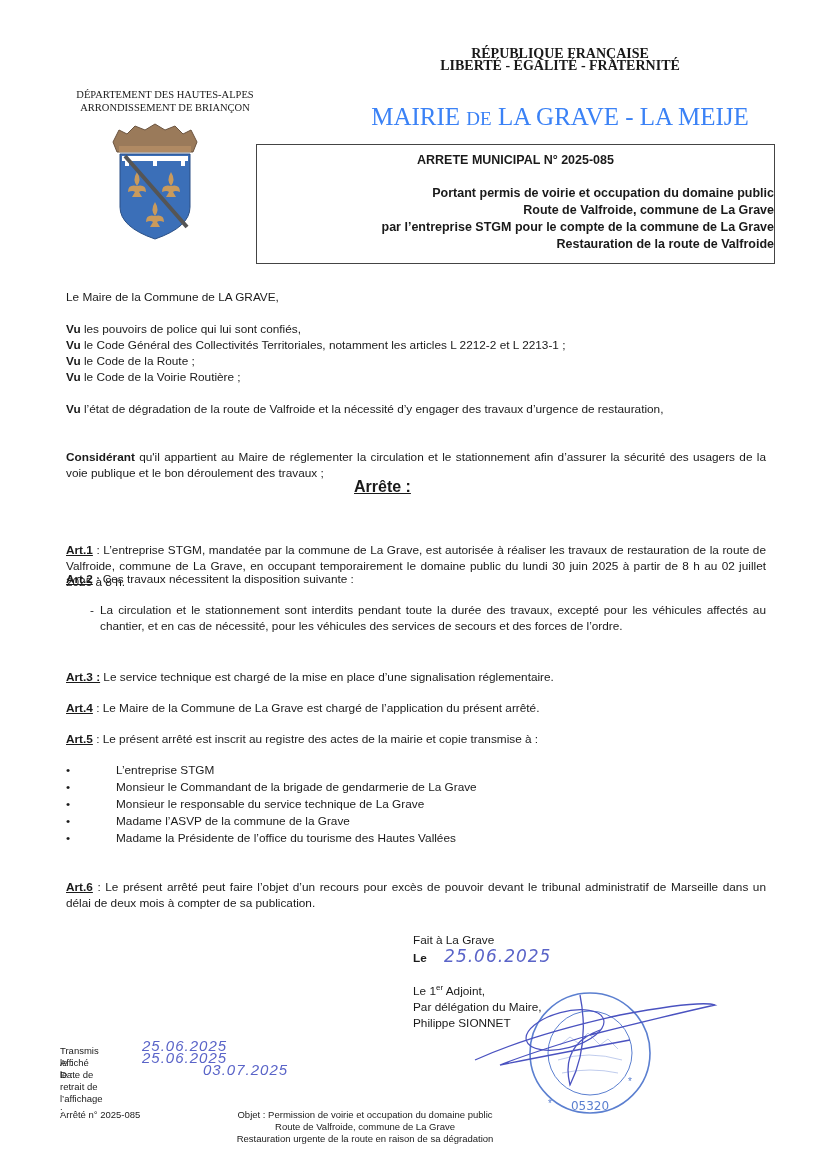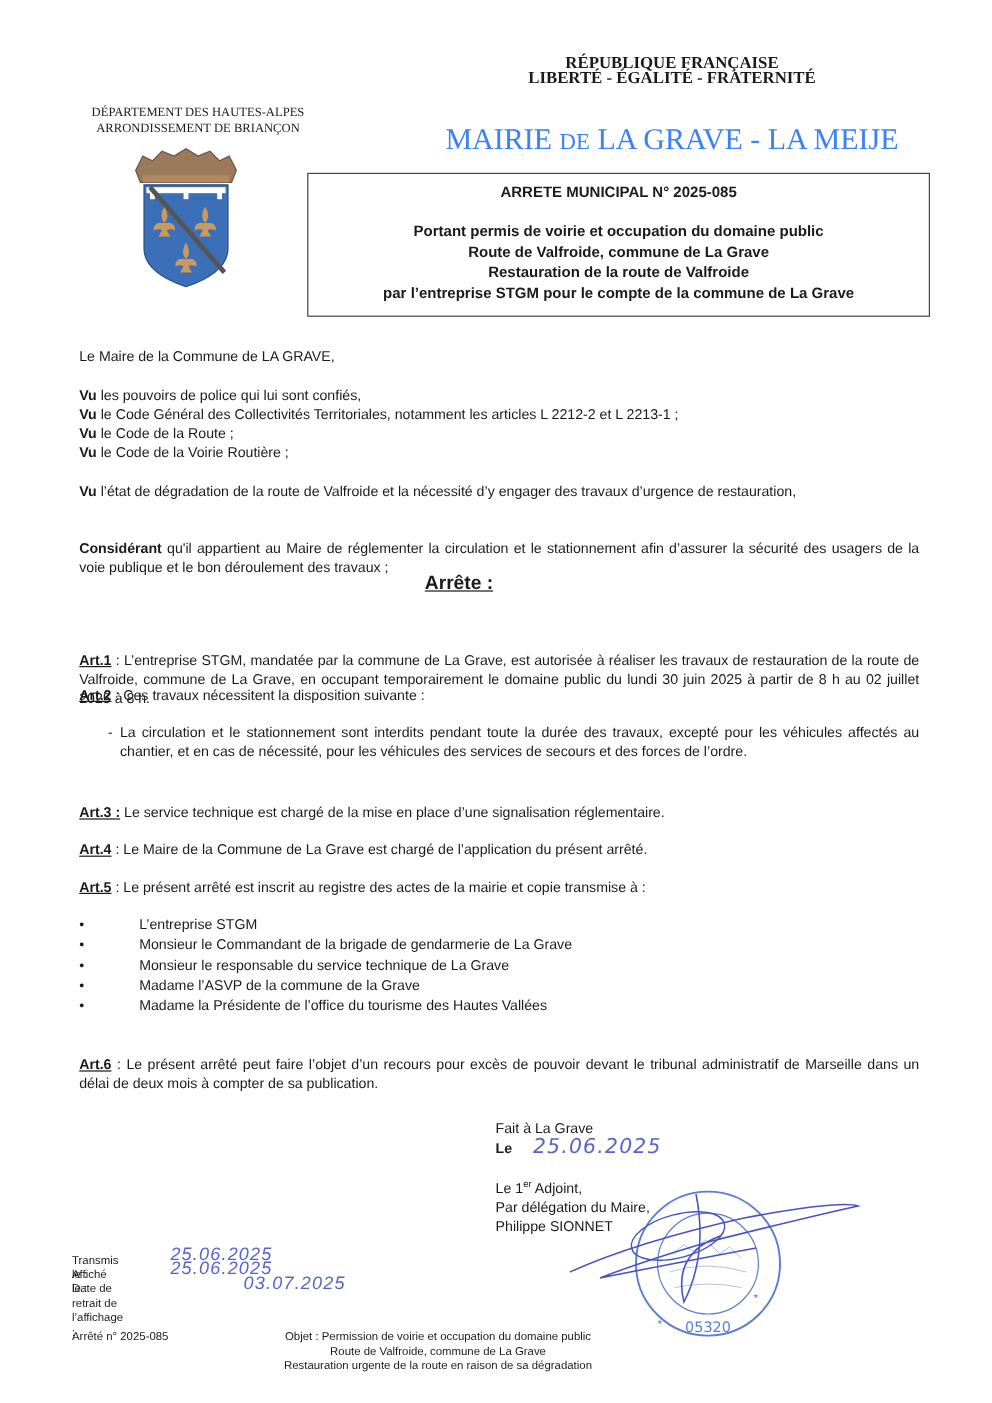--- a/index.html
+++ b/index.html
@@ -8,21 +8,21 @@
   .abs { position: absolute; }
   .serif { font-family: "Liberation Serif", serif; }
   .dept { left: 60px; top: 88px; width: 210px; text-align: center; font-size: 10.5px; line-height: 13px; }
   .repub { left: 440px; top: 48px; width: 240px; text-align: center; font-size: 14px; line-height: 12px; font-weight: bold; }
   .mairie { left: 370px; top: 103px; width: 380px; text-align: center; font-size: 25px; letter-spacing: 0px; color: #3b82f6; }
   .mairie .small { font-size: 19px; }
   .crest { left: 105px; top: 122px; width: 100px; height: 120px; }
   .titlebox { left: 256px; top: 144px; width: 517px; height: 118px; border: 1.5px solid #444;
               text-align: center; font-weight: bold; font-size: 12.5px; }
   .titlebox .num { margin-top: 8px; font-size: 12.5px; }
-  .titlebox .lines { margin-top: 18px; line-height: 17px; font-size: 12.5px; }
+  .titlebox .lines { margin-top: 18px; line-height: 17px; font-size: 12.5px; text-align: right; }
   .body { left: 66px; width: 700px; font-size: 11.8px; line-height: 16px; }
   .body p { margin: 0; }
   .b { font-weight: bold; }
   .u { text-decoration: underline; font-weight: bold; }
   .just { text-align: justify; margin-top: 16px; }
   .arrete-h { left: 354px; top: 478px; font-weight: bold; text-decoration: underline; font-size: 16px; }
   .dash-item { left: 90px; top: 602px; width: 676px; font-size: 11.8px; line-height: 16px; }
   .dash-item .dash { position: absolute; left: 0; top: 0; }
   .dash-item .txt { margin-left: 10px; text-align: justify; }
   .bullets { left: 66px; top: 762px; width: 600px; font-size: 11.8px; line-height: 17px; }
@@ -80,22 +80,22 @@
   <span>MAIRIE</span>
   <span class="small">DE</span>
   <span>LA GRAVE - LA MEIJE</span>
 </div>
 
 <div class="abs titlebox">
   <div class="num">ARRETE MUNICIPAL N° 2025-085</div>
   <div class="lines">
     <div>Portant permis de voirie et occupation du domaine public</div>
     <div>Route de Valfroide, commune de La Grave</div>
+    <div>par l’entreprise STGM pour le compte de la commune de La Grave</div>
     <div>Restauration de la route de Valfroide</div>
-    <div>par l’entreprise STGM pour le compte de la commune de La Grave</div>
   </div>
 </div>
 
 <div class="abs body" style="top:289px;">
   <p>Le Maire de la Commune de LA GRAVE,</p>
 </div>
 
 <div class="abs body" style="top:321px;">
   <p><span class="b">Vu</span> <span>les pouvoirs de police qui lui sont confiés,</span></p>
   <p><span class="b">Vu</span> <span>le Code Général des Collectivités Territoriales, notamment les articles L 2212-2 et L 2213-1 ;</span></p>

